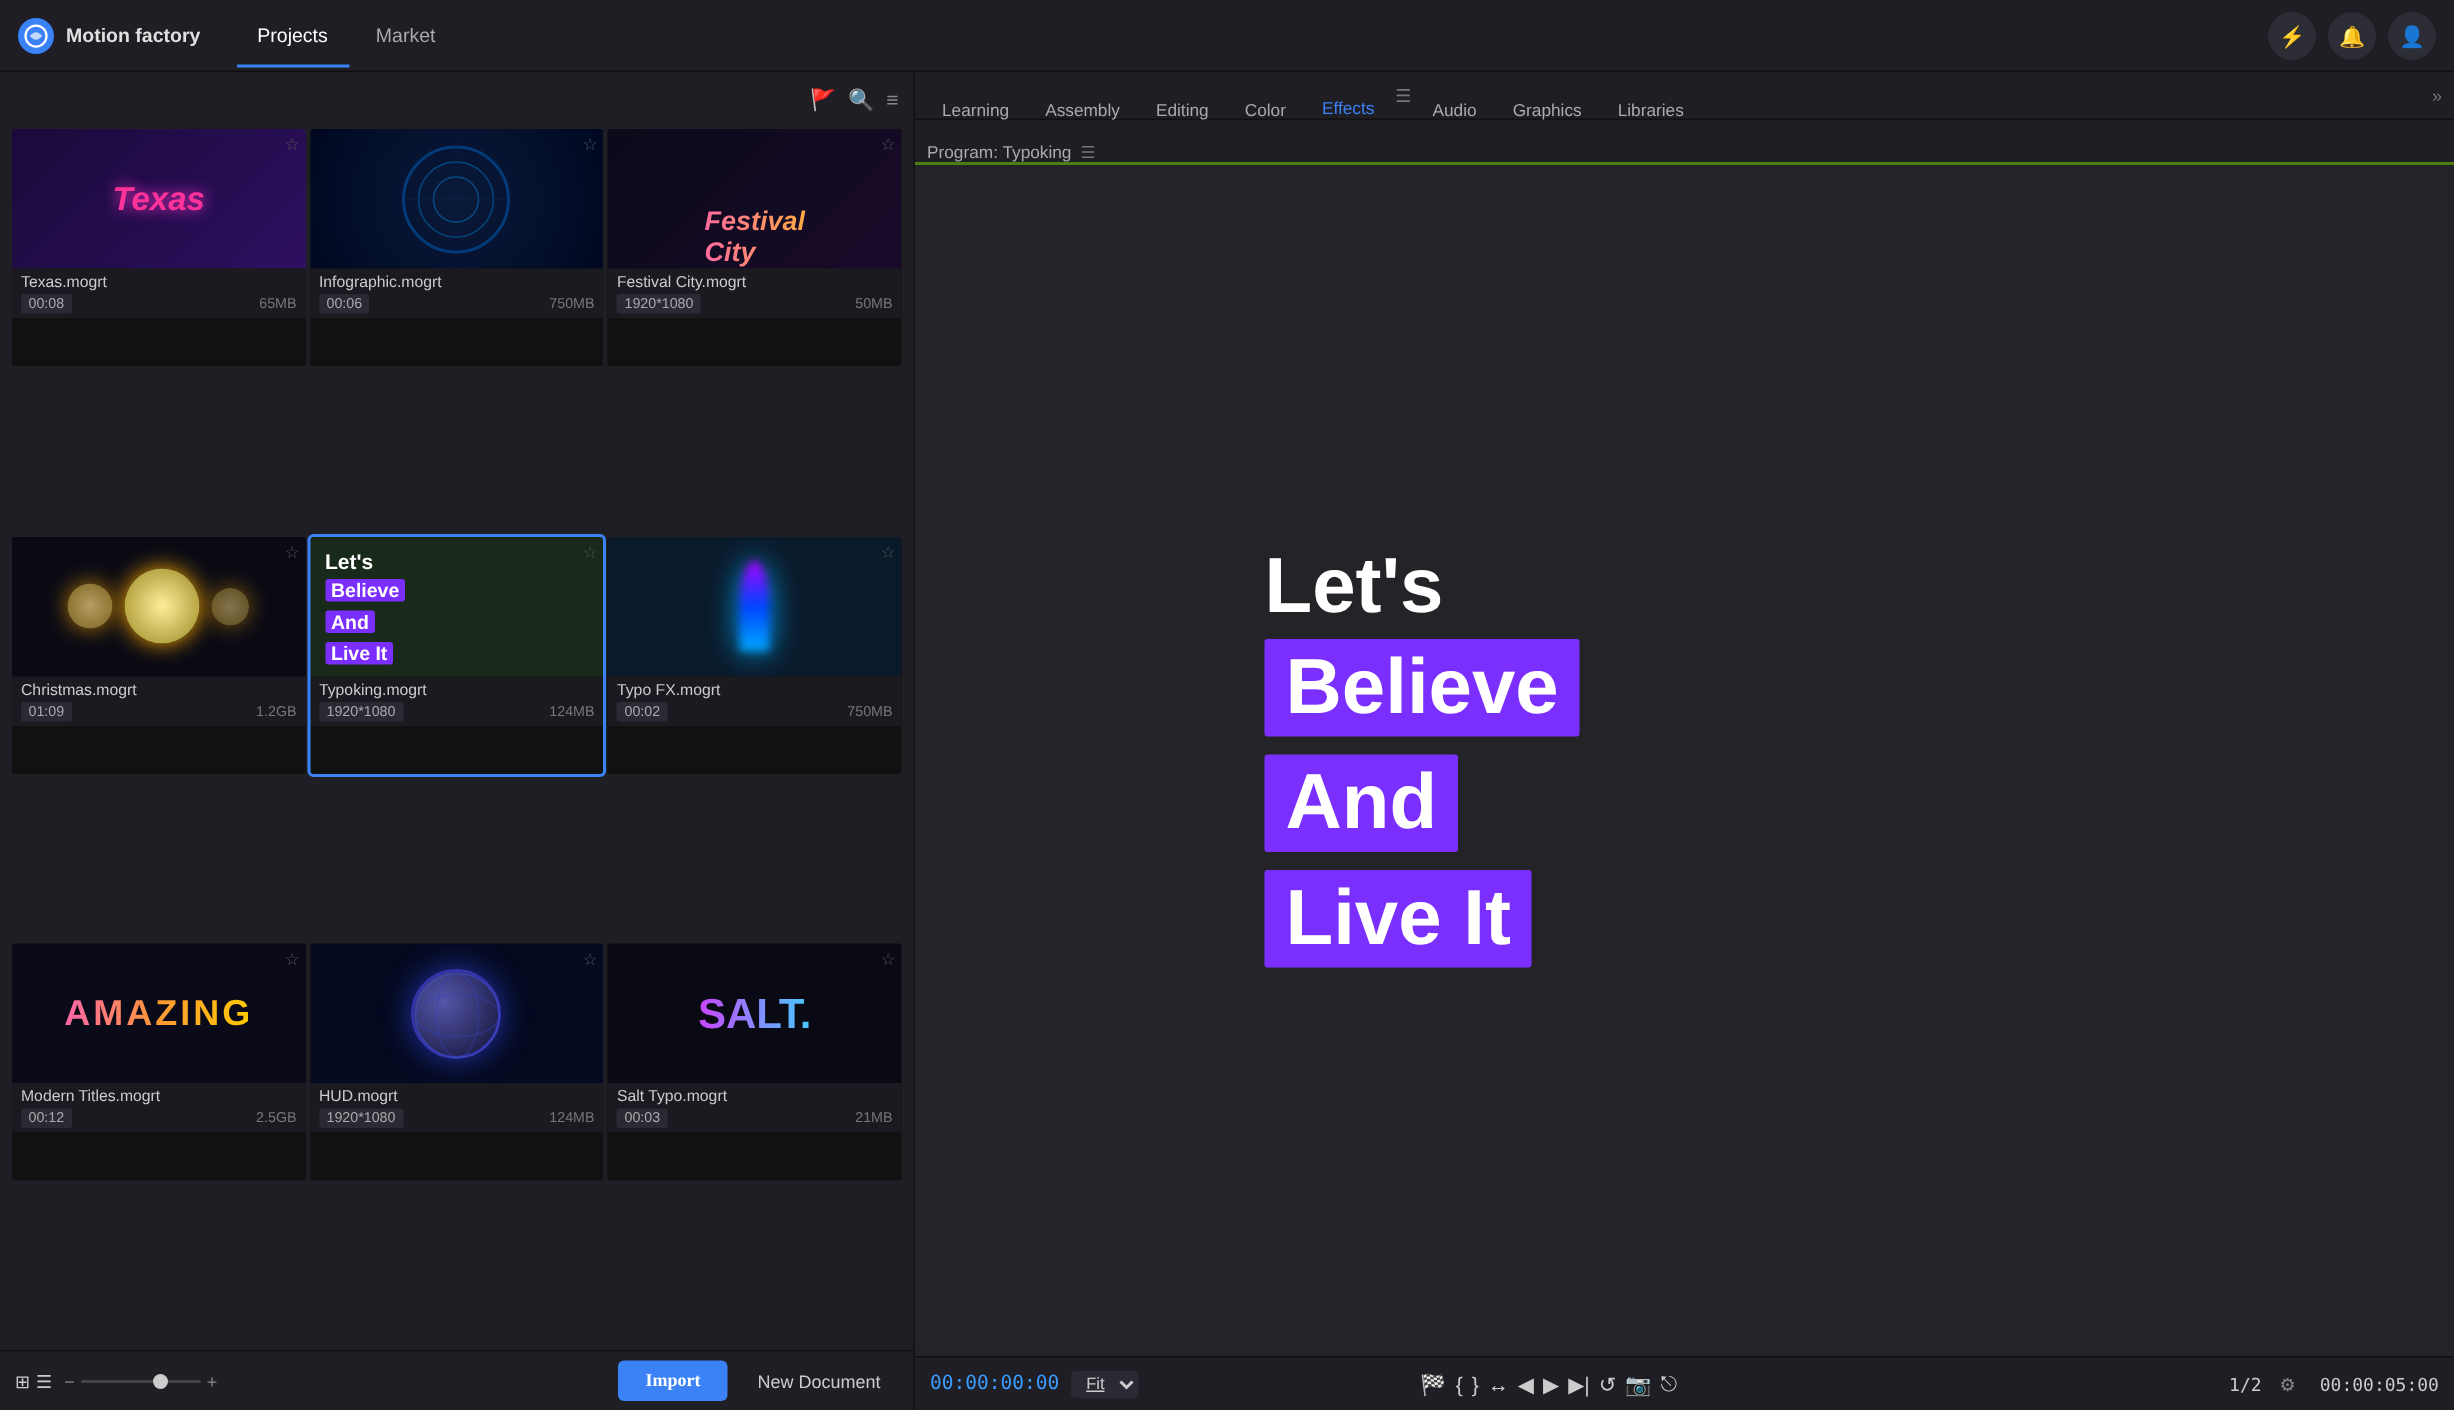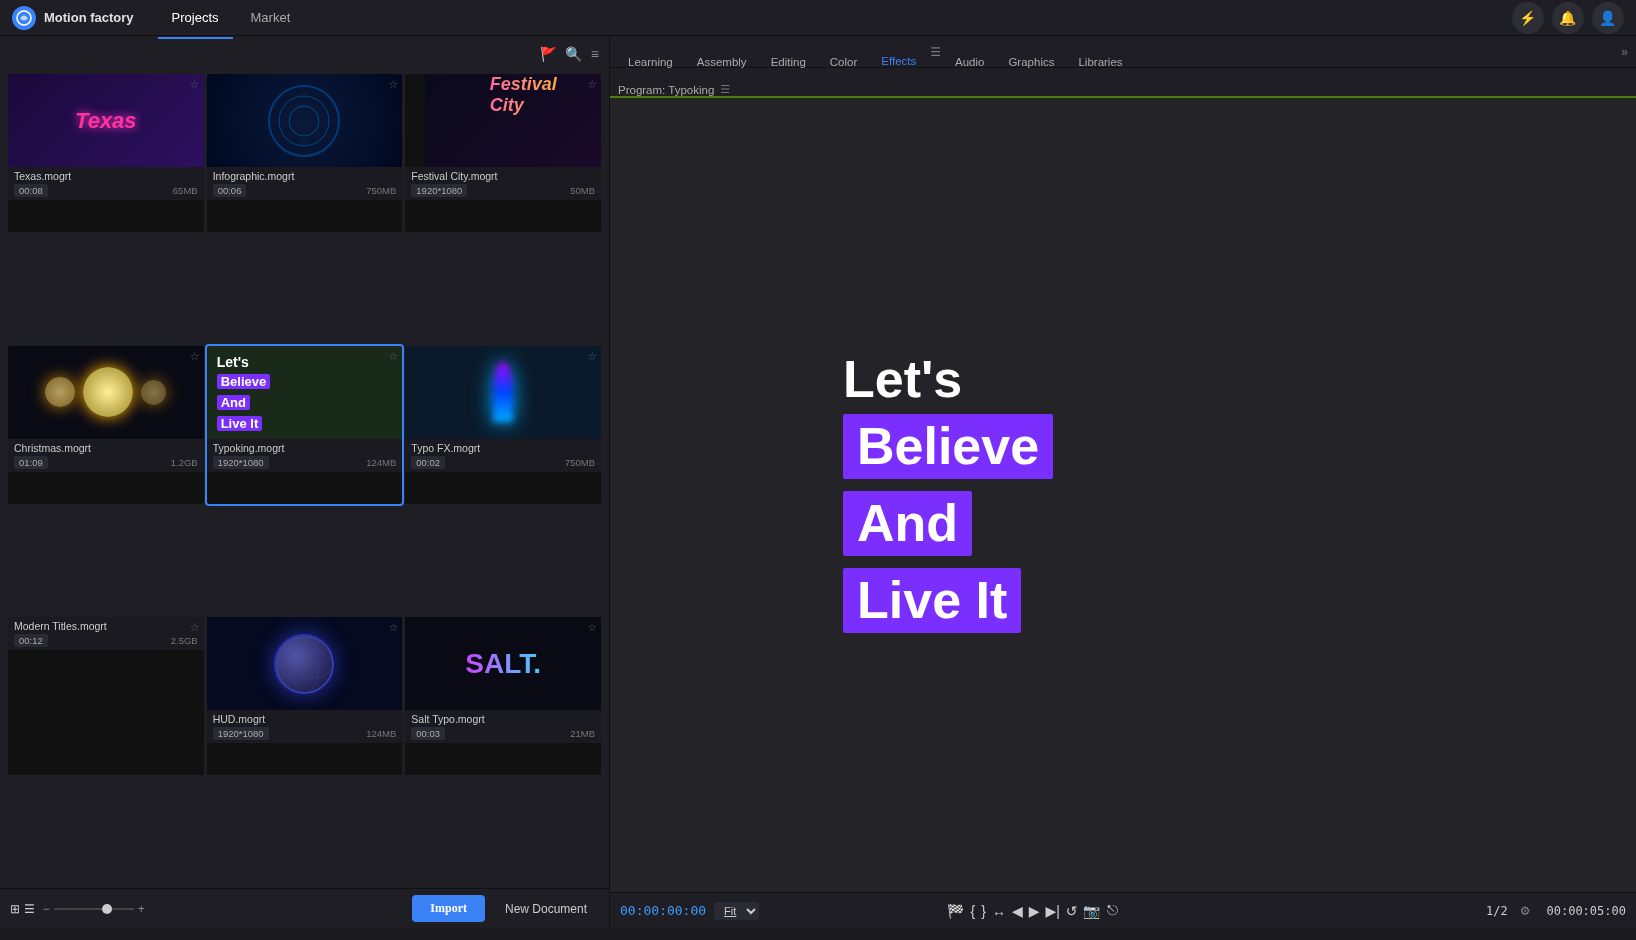--- a/index.html
+++ b/index.html
@@ -1,19 +1,19 @@
 <!DOCTYPE html>
 <html><head>
   <meta charset="utf-8">
   <style>
     * { margin: 0; padding: 0; box-sizing: border-box; }
     body { background: #1a1a1f; color: #ccc; font-family: 'Segoe UI', Arial, sans-serif; font-size: 12px; overflow: hidden; width: 1636px; height: 940px; }
 
     
-    .top-nav { display: flex; align-items: center; background: #1e1e24; height: 36px; padding: 0 12px; border-bottom: 1px solid #111; }
+    .top-nav { display: flex; align-items: center; background: #1e1e24; height: 48px; padding: 0 12px; border-bottom: 1px solid #111; }
     .logo-area { display: flex; align-items: center; gap: 8px; margin-right: 24px; }
     .logo-icon { width: 24px; height: 24px; background: #3b82f6; border-radius: 50%; display: flex; align-items: center; justify-content: center; font-weight: bold; font-size: 10px; color: white; }
     .logo-text { color: #e0e0e0; font-size: 13px; font-weight: 600; }
     .nav-tabs { display: flex; gap: 4px; }
     .nav-tab { padding: 6px 14px; cursor: pointer; color: #aaa; font-size: 13px; border-radius: 4px; position: relative; }
     .nav-tab.active { color: #fff; }
     .nav-tab.active::after { content: ''; position: absolute; bottom: -8px; left: 0; right: 0; height: 2px; background: #3b82f6; }
     .nav-icons { margin-left: auto; display: flex; gap: 8px; }
     .nav-icon-btn { width: 32px; height: 32px; border-radius: 50%; background: #2d2d35; display: flex; align-items: center; justify-content: center; cursor: pointer; color: #ccc; font-size: 14px; }
 
@@ -34,21 +34,21 @@
     .mogrt-name { color: #ccc; font-size: 10.5px; white-space: nowrap; overflow: hidden; text-overflow: ellipsis; }
     .mogrt-meta { display: flex; align-items: center; justify-content: space-between; margin-top: 2px; }
     .mogrt-badge { background: #2a2a35; color: #aaa; font-size: 9.5px; padding: 1px 5px; border-radius: 2px; }
     .mogrt-size { color: #777; font-size: 9.5px; }
     .star-icon { position: absolute; top: 4px; right: 4px; color: #555; font-size: 11px; cursor: pointer; }
 
     
     .thumb-texas { background: linear-gradient(135deg, #1a0a3a, #2d1060); display: flex; align-items: center; justify-content: center; }
     .thumb-texas-inner { color: #ff3399; font-size: 22px; font-weight: 900; font-style: italic; text-shadow: 0 0 10px #ff33cc; }
     .thumb-infographic { background: radial-gradient(circle, #0a1a3a, #000820); display: flex; align-items: center; justify-content: center; }
-    .thumb-festival { background: linear-gradient(135deg, #0a0a1a, #1a0a2a); display: flex; flex-direction: column; align-items: center; justify-content: flex-start; margin-left: 20px; }
+    .thumb-festival { background: linear-gradient(135deg, #0a0a1a, #1a0a2a); display: flex; flex-direction: column; align-items: center; justify-content: flex-end; }
     .thumb-festival-text { font-size: 18px; font-style: italic; font-weight: bold; background: linear-gradient(to right, #ff6b9d, #ffaa44); -webkit-background-clip: text; -webkit-text-fill-color: transparent; }
     .thumb-christmas { background: #0a0a14; display: flex; align-items: center; justify-content: center; gap: 8px; }
     .orb { width: 30px; height: 30px; border-radius: 50%; background: radial-gradient(circle, #ffdd88, #aa8822); box-shadow: 0 0 15px #ffaa00; }
     .thumb-typoking { background: #1a2a1a; display: flex; flex-direction: column; align-items: flex-start; justify-content: center; padding: 10px; gap: 4px; }
     .typo-line { font-size: 14px; font-weight: 800; color: white; }
     .typo-highlight { background: #7b2fff; padding: 0 4px; border-radius: 2px; color: white; font-size: 13px; font-weight: 800; display: inline-block; }
     .thumb-smoke { background: #0a1a2a; display: flex; align-items: center; justify-content: center; }
     .smoke-shape { width: 20px; height: 60px; background: linear-gradient(to top, #00aaff, #0044ff, #aa00ff); border-radius: 50% 50% 0 0; filter: blur(3px); box-shadow: 0 0 20px #00aaff; }
     .thumb-modern { background: #0a0a18; display: flex; align-items: center; justify-content: center; }
     .modern-text { font-size: 24px; font-weight: 900; letter-spacing: 2px; }
@@ -227,20 +227,23 @@
         <div class="mogrt-info">
           <div class="mogrt-name">Typo FX.mogrt</div>
           <div class="mogrt-meta">
             <span class="mogrt-badge">00:02</span>
             <span class="mogrt-size">750MB</span>
           </div>
         </div>
       </div>
 
       <div class="mogrt-item">
+        <div class="mogrt-thumb thumb-modern">
+          <div class="modern-text" style="background:linear-gradient(to right,#ff66aa,#ff9933,#ffcc00);-webkit-background-clip:text;-webkit-text-fill-color:transparent">AMAZING</div>
+        </div>
         <span class="star-icon">☆</span>
         <div class="mogrt-info">
           <div class="mogrt-name">Modern Titles.mogrt</div>
           <div class="mogrt-meta">
             <span class="mogrt-badge">00:12</span>
             <span class="mogrt-size">2.5GB</span>
           </div>
         </div>
       </div>
 

